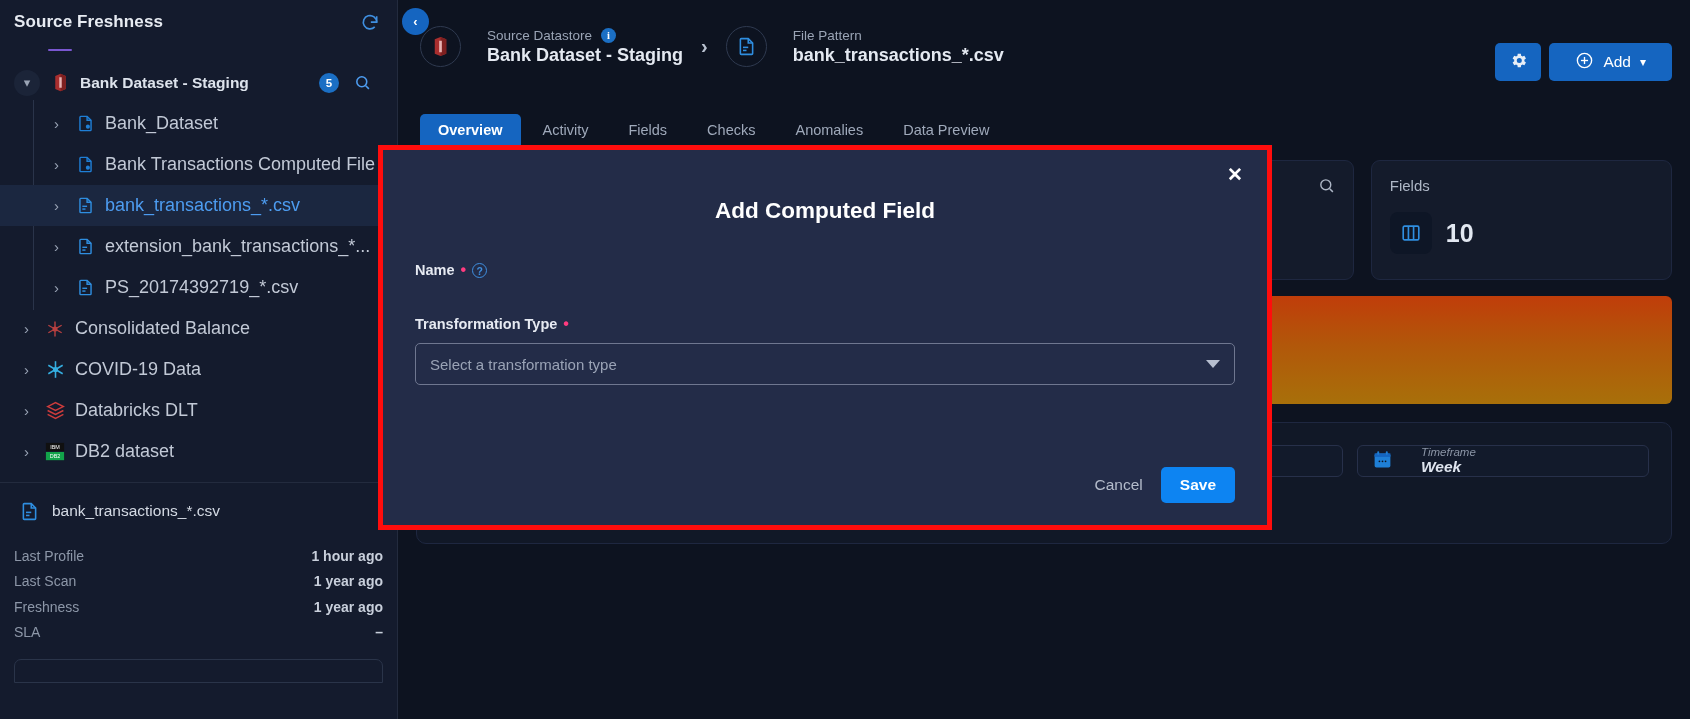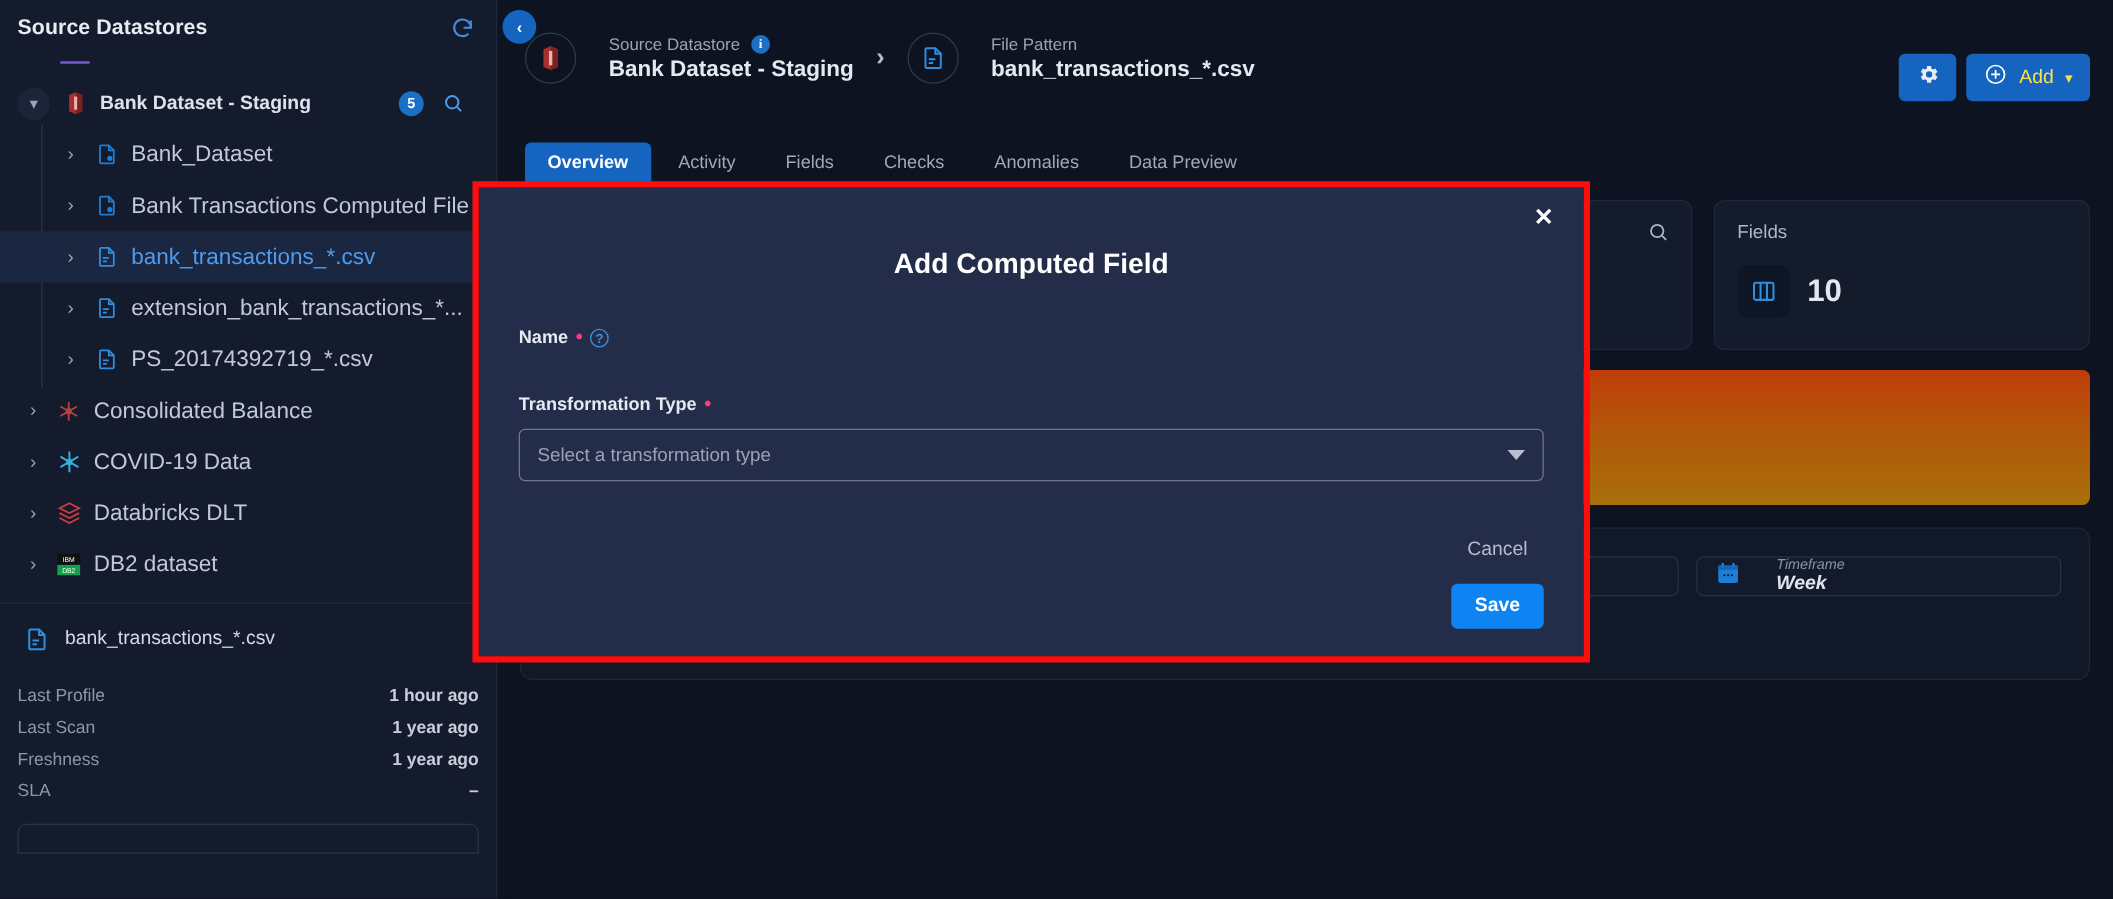--- a/index.html
+++ b/index.html
@@ -114,22 +114,22 @@
     font-family: "Liberation Serif", serif;
   }
   .crumb-sep { font-size: 20px; color: #b9c2d0; font-weight: 700; padding: 0 4px; }
 
   .topbar-actions { position: absolute; right: 18px; top: 43px; display: flex; gap: 8px; }
   .icon-btn {
     width: 46px; height: 38px; background: #1565c0; border-radius: 5px;
     display: flex; align-items: center; justify-content: center; color: #e8eef6;
   }
   .add-btn {
-    height: 38px; background: #1565c0; border-radius: 5px; color: #fde047;
-    display: flex; align-items: center; gap: 9px; padding: 0 14px;
+    height: 38px; background: #1565c0; border-radius: 5px; color: #ffffff;
+    display: flex; align-items: center; gap: 9px; padding: 0 26px;
     font-size: 15.5px;
   }
 
   .tabs { display: flex; align-items: flex-end; gap: 4px; padding-left: 22px; height: 34px; }
   .tab {
     padding: 8px 18px; font-size: 14.5px; color: #9fa9ba;
     border-radius: 5px 5px 0 0; white-space: nowrap;
   }
   .tab.active { background: #1565c0; color: #fff; font-weight: 600; }
 
@@ -209,36 +209,36 @@
   .text-input::placeholder { color: #9aa3b6; }
   .select-box {
     margin-top: 11px; width: 100%; height: 42px;
     border: 1px solid #6f7790; border-radius: 5px;
     display: flex; align-items: center; justify-content: space-between;
     padding: 0 14px; color: #9aa3b6; font-size: 15px;
   }
   .caret { width: 0; height: 0; border-left: 7px solid transparent; border-right: 7px solid transparent; border-top: 8px solid #b7bfd0; }
   .modal-actions {
     position: absolute; right: 32px; bottom: 22px;
-    display: flex; align-items: center; gap: 18px; flex-direction: column;
+    display: flex; align-items: center; gap: 18px;
   }
   .btn-cancel { font-size: 15.5px; color: #b4bccb; }
   .btn-save {
     background: #0d84f2; color: #fff; font-size: 15.5px; font-weight: 700;
     border-radius: 5px; padding: 9px 19px;
   }
 </style>
 </head>
 <body>
 
 <div id="root">
 
   <div class="sidebar">
     <div class="sb-header">
-      <span class="sb-title">Source Datastores</span>
+      <span class="sb-title">Source Freshness</span>
       <span class="sb-refresh">
         <svg width="20" height="20" viewBox="0 0 24 24" fill="none" stroke="#3f8fe0" stroke-width="2">
           <path d="M20 11a8 8 0 1 0-2.3 5.7"></path>
             <polyline points="20 4 20 11 13 11"></polyline>
         </svg>
       </span>
     </div>
     <div class="sb-underline"></div>
 
     <div class="tree">

